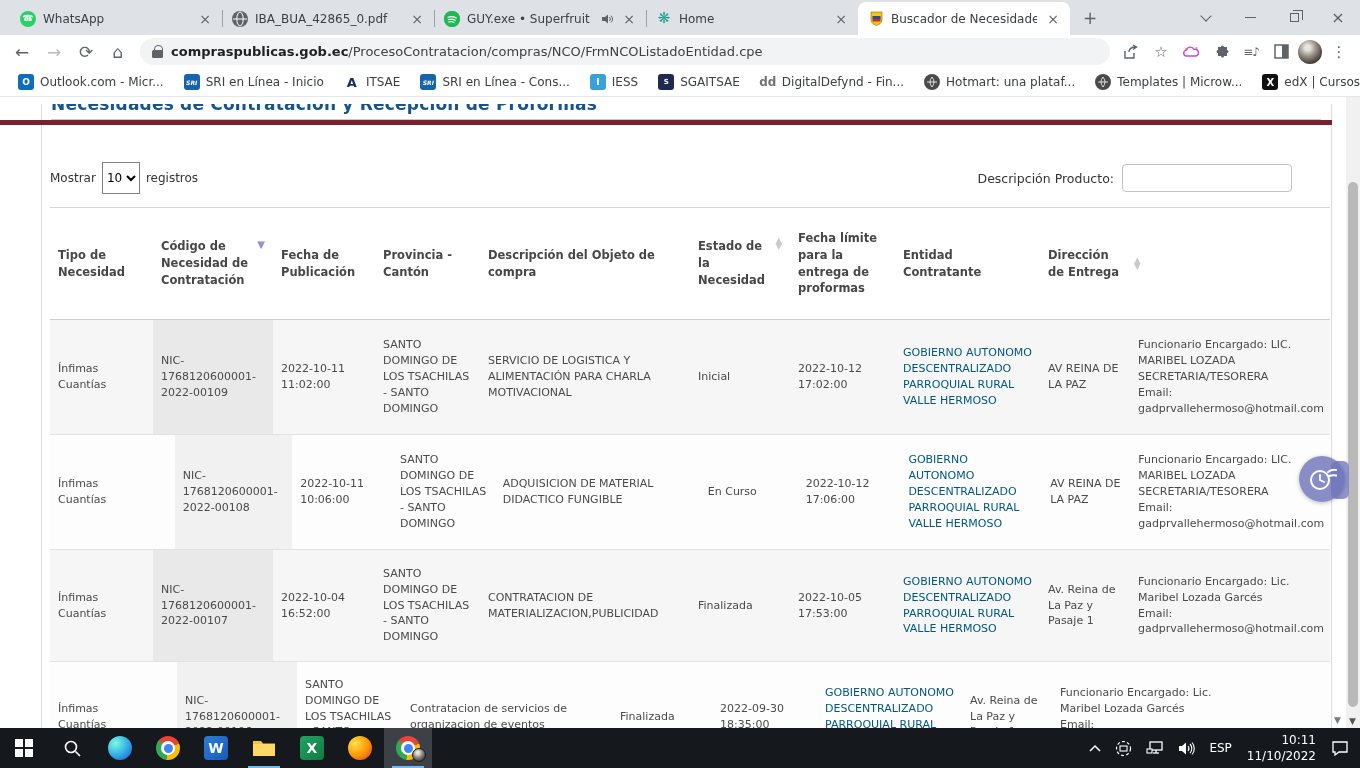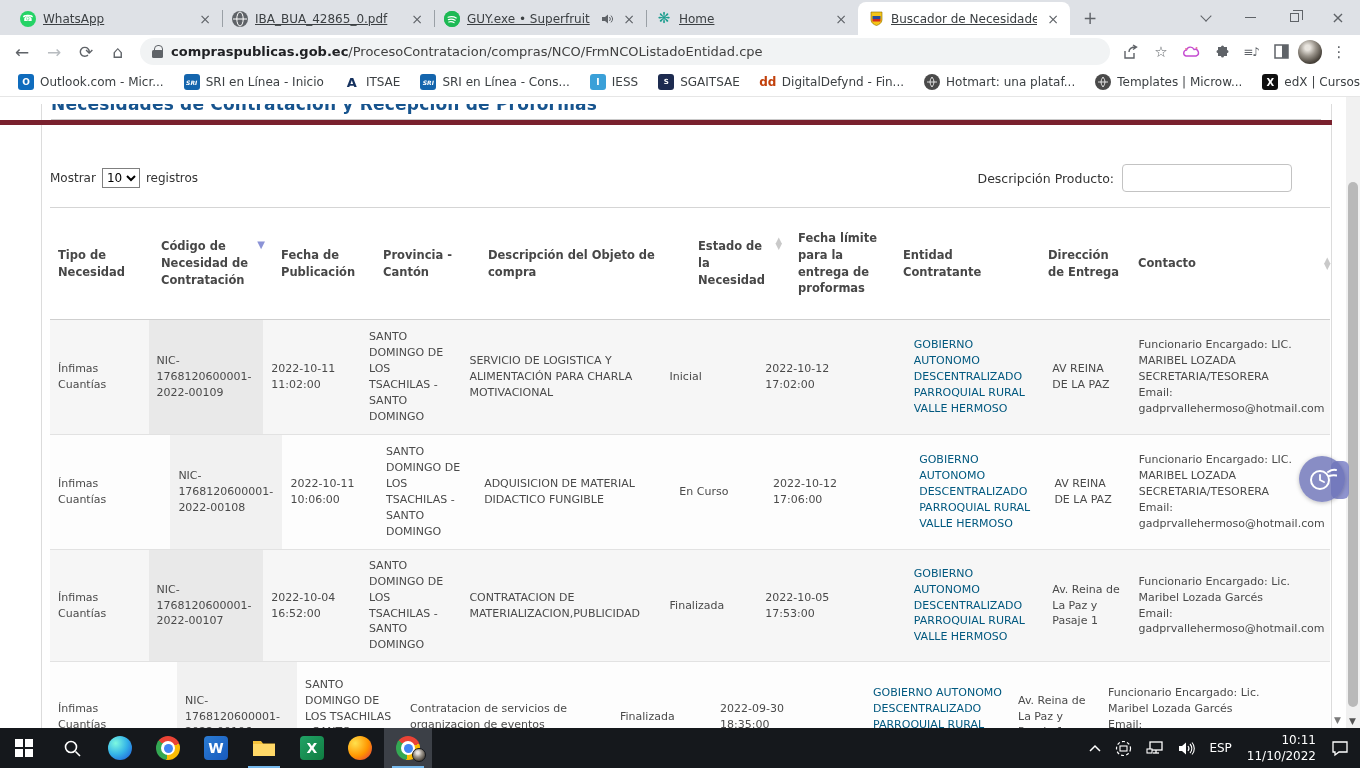--- a/index.html
+++ b/index.html
@@ -7,21 +7,21 @@
     font-family:"DejaVu Sans", sans-serif; background:#fff; }
 
   
   .tabbar { position:absolute; left:0; top:0; width:1360px; height:35px;
     background:#dee1e6; display:flex; align-items:flex-end; padding-left:10px; }
   .tab { width:212px; height:33px; display:flex; align-items:center; gap:7px;
     padding:0 8px 0 10px; font-size:12px; color:#3c4043; position:relative; }
   .tab.inactive:not(:first-child)::before { content:""; position:absolute; left:0; top:8px;
     height:17px; width:1px; background:#9aa0a6; }
   .tab.active { background:#fff; border-radius:8px 8px 0 0; }
-  .tab-title { flex:1; white-space:nowrap; overflow:hidden;text-decoration:underline; }
+  .tab-title { flex:1; white-space:nowrap; overflow:hidden; }
   .tab-close { color:#5f6368; font-size:14px; line-height:1; padding:1px 3px; border-radius:8px; }
   .favicon { width:16px; height:16px; flex:0 0 16px; display:flex; align-items:center;
     justify-content:center; border-radius:50%; font-size:10px; line-height:1; }
   .fav-whatsapp { background:#25d366; color:#fff; font-size:9px; }
   .fav-globe  { background:#5f6368; }
   .fav-spotify{ background:#1db954; }
   .fav-home   { color:#1d9e8f; font-size:15px; }
   .speaker-ind { width:12px; height:12px; }
   .newtab { width:28px; height:28px; margin:0 0 3px 6px; font-size:17px; color:#5f6368;
     display:flex; align-items:center; justify-content:center; border-radius:50%; }
@@ -71,42 +71,42 @@
     border-left:1px solid #dcdcdc; border-right:1px solid #dcdcdc; }
   .page-title-clip { position:absolute; left:9px; right:10px; top:0; height:16px; overflow:hidden;
     border-bottom:1px solid #c9c9c9; }
   .page-title-clip h1 { font-size:17px; font-weight:bold; color:#17548e; white-space:nowrap;
     margin-top:-10px; letter-spacing:.2px; }
   .maroon-bar { position:absolute; left:0; top:16px; width:1346px; height:5px; background:#7a212e; }
 
   .controls { position:absolute; left:50px; right:68px; top:58px; height:32px;
     display:flex; align-items:center; font-size:12px; color:#333; }
   .lengthsel { display:flex; align-items:center; gap:6px; }
-  .lengthsel select { font-size:12px; height:20px; border:1px solid #7f7f7f; background:#fff;
+  .lengthsel select { font-size:12px; height:32px; border:1px solid #7f7f7f; background:#fff;
     font-family:"DejaVu Sans", sans-serif; }
   .filterbox { margin-left:auto; display:flex; align-items:center; gap:8px; }
   .filterbox label { font-size:12.5px; color:#333; }
   .filterbox input { width:170px; height:28px; border:1px solid #c3c3c3; border-radius:4px;
     font-size:12px; padding:0 8px; }
 
   
   .tbl { position:absolute; left:50px; top:103px; width:1280px; font-size:11px; }
   .trow { display:flex; border-bottom:1px solid #e2e2e2; }
   .thead { height:113px; border-top:1px solid #d5d5d5; border-bottom:1px solid #cfcfcf;
     font-weight:bold; color:#474747; font-size:11.5px; }
   .td, .th { padding:8px; display:flex; align-items:center; line-height:1.45; }
   .c-tipo{width:103px}.c-codigo{width:120px}.c-fpub{width:102px}.c-prov{width:105px}
   .c-desc{width:210px}.c-estado{width:100px}.c-flim{width:105px}.c-ent{width:145px}
   .c-dir{width:90px}.c-cont{width:190px; padding-right:2px}.c-sort{width:10px; padding:0}
   .r1,.r2{height:115px}.r3{height:112px}.r4{height:110px}
   .row-odd { background:#f6f6f6; }
   .row-odd .c-codigo { background:#e9e9e9; }
   .row-even { background:#fdfdfd; }
   .row-even .c-codigo { background:#f1f1f1;margin-left:24px; }
-  .entlink { color:#00587f;margin-left:48px; }
+  .entlink { color:#00587f; }
   .c-cont { white-space:pre-line; }
   .sort-desc { color:#8b93d6; font-size:10px; margin-left:4px; }
   .sort-both { display:flex; flex-direction:column; line-height:.62; font-size:8.5px;
     color:#c9c9c9; margin-left:4px; }
   .th-inner { display:flex; align-items:flex-start; width:100%; }
 
   
   .inner-sb { position:absolute; right:14px; top:97px; width:14px; height:631px; background:#fff; }
   .inner-sb .arr { position:absolute; bottom:3px; left:2px; font-size:9px; color:#7a7a7a; }
   .outer-sb { position:absolute; right:0; top:97px; width:14px; height:631px; background:#f1f1f1; }
@@ -275,21 +275,21 @@
     </div>
   <div class="bm">
       <span class="bmbadge" style="background:#3aa0d8;font-size:9px">I</span>
       <span>IESS</span>
     </div>
   <div class="bm">
       <span class="bmbadge" style="background:#1d2b50;font-size:7px">S</span>
       <span>SGAITSAE</span>
     </div>
   <div class="bm">
-      <span class="bmbadge" style="background:transparent;color:#c2410c;font-size:12px">dd</span>
+      <span class="bmbadge" style="background:transparent;color:#737373;font-size:12px">dd</span>
       <span>DigitalDefynd - Fin...</span>
     </div>
   <div class="bm">
       <span class="bmbadge" style="background:#4a4a4a;border-radius:50%">
         <svg width="12" height="12" viewBox="0 0 12 12">
           <circle cx="6" cy="6" r="5" fill="#4a4a4a"></circle>
           <path d="M1 6h10M6 1a8 8 0 0 1 0 10M6 1a8 8 0 0 0 0 10" stroke="#fff" stroke-width=".8" fill="none"></path>
         </svg>
       </span>
       <span>Hotmart: una plataf...</span>
@@ -347,21 +347,20 @@
             <span>Estado de la Necesidad</span>
             <span class="sort-both">
               <span>▲</span>
               <span>▼</span>
             </span>
           </span>
         </div>
       <div class="th c-flim">Fecha límite para la entrega de proformas</div>
       <div class="th c-ent">Entidad Contratante</div>
       <div class="th c-dir">Dirección de Entrega</div>
-      <div class="th c-cont">Contacto</div>
       <div class="th c-sort">
           <span class="sort-both">
             <span>▲</span>
             <span>▼</span>
           </span>
         </div>
     </div>
 
     <div class="trow r1 row-odd">
       <div class="td c-tipo">Ínfimas Cuantías</div>

